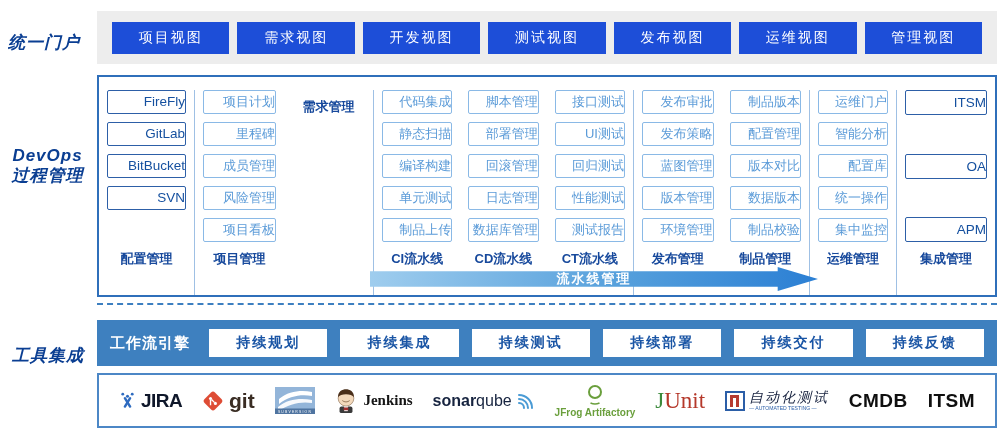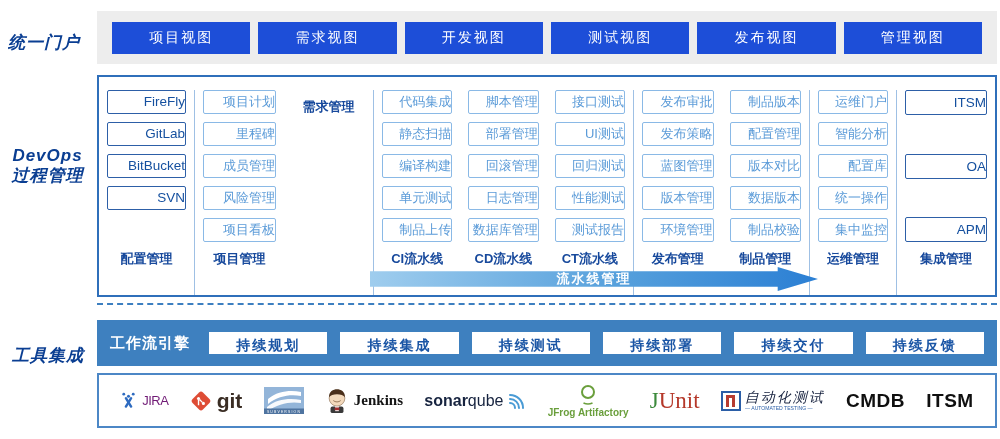--- a/index.html
+++ b/index.html
@@ -38,28 +38,28 @@
        font-weight:bold;font-size:13px;letter-spacing:2px;}
   
   #dashed-sep{position:absolute;left:97px;top:303px;width:900px;height:0;
        border-top:2px dashed #3d7fc0;}
   
   #workflow-bar{position:absolute;left:97px;top:320px;width:900px;height:46px;
        background:#3e80bf;display:flex;align-items:center;gap:13px;
        padding:12px 13px;box-sizing:border-box;}
   #engine-label{color:#fff;font-weight:bold;font-size:15px;width:86px;flex:none;
        letter-spacing:1px;}
-  .stage{flex:1;height:22px;background:#fff;color:#1a55a5;font-weight:bold;
+  .stage{flex:1;height:28px;background:#fff;color:#1a55a5;font-weight:bold;
        font-size:14px;text-align:center;line-height:26px;letter-spacing:2px;}
   
   #logos-bar{position:absolute;left:97px;top:373px;width:900px;height:55px;
        border:2px solid #4c87c6;box-sizing:border-box;background:#fff;
        display:flex;align-items:center;justify-content:space-evenly;}
   .logo{display:inline-flex;align-items:center;gap:5px;}
-  .jira-text{font-size:13px;font-weight:normal;color:#701a75;letter-spacing:-0.5px;}
+  .jira-text{font-size:19px;font-weight:bold;color:#0f172a;letter-spacing:-0.5px;}
   .git-text{font-size:21px;font-weight:bold;color:#3a2d24;}
   .jenkins-text{font-family:"Liberation Serif",serif;font-weight:bold;font-size:15px;color:#141414;}
   .sonar-b{font-size:16px;font-weight:800;color:#16233f;}
   .sonar-r{font-size:16px;font-weight:400;color:#16233f;}
   .jfrog-wrap{display:inline-flex;flex-direction:column;align-items:center;gap:1px;}
   .jfrog-text{font-size:10px;font-weight:bold;color:#6a9f3c;}
   .junit{font-family:"Liberation Serif",serif;font-weight:normal;}
   .junit-j{font-size:23px;color:#3c8a3c;}
   .junit-u{font-size:23px;color:#b5382a;}
   .autotest{display:inline-flex;align-items:center;gap:4px;}
@@ -86,20 +86,21 @@
   </div>
 
   <div class="side-label" style="left:12px;top:344px;">工具集成</div>
 
   <div id="portal-bar">
       <div class="view-btn">项目视图</div>
       <div class="view-btn">需求视图</div>
       <div class="view-btn">开发视图</div>
       <div class="view-btn">测试视图</div>
       <div class="view-btn">发布视图</div>
+      <div class="view-btn">运维视图</div>
       <div class="view-btn">管理视图</div>
     </div>
 
   <div id="process-box">
     <div id="process-groups">
         <div class="group" style="width: 96px;">
           <div class="pcol">
             <div class="items">
               <div class="pitem dark">FireFly</div>
               <div class="pitem dark">GitLab</div>

